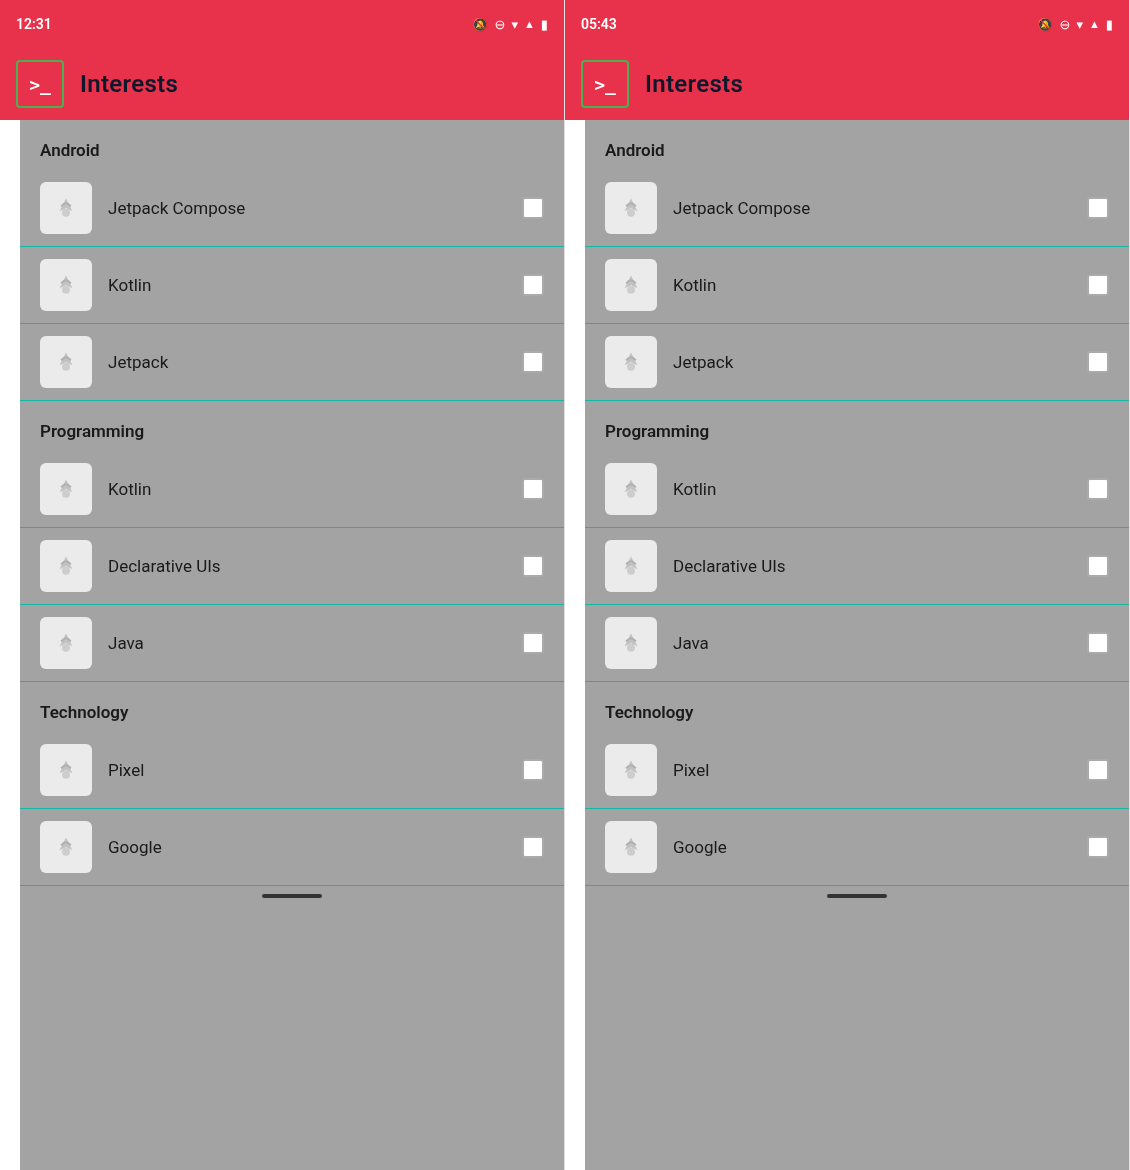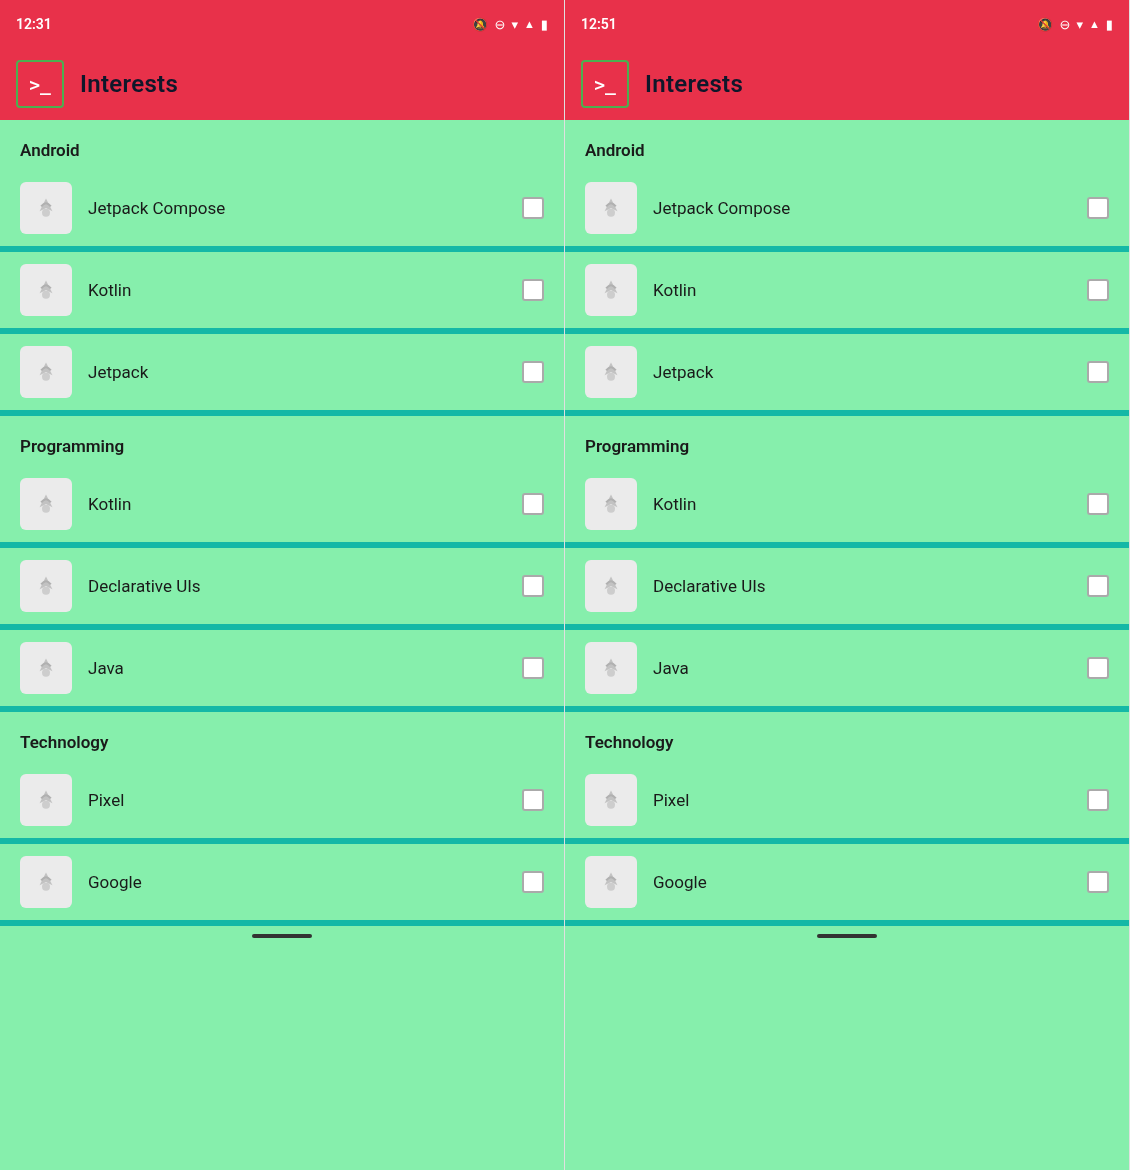--- a/index.html
+++ b/index.html
@@ -74,38 +74,39 @@
       color: #0f172a;
       font-size: 24px;
       font-weight: 600;
       letter-spacing: 0.3px;
     }
 
     
     .content {
       flex: 1;
       overflow-y: auto;
-      background: #86efac;
+      background: #a3a3a3;
       padding-bottom: 40px;
+      margin-left: 20px;
     }
 
     
     .section-header {
       padding: 20px 20px 10px 20px;
       font-size: 17px;
       font-weight: 600;
       color: #1a1a1a;
     }
 
     
     .list-item {
       display: flex;
       align-items: center;
       padding: 12px 20px;
-      border-bottom: 6px solid #14b8a6;
+      border-bottom: 1px solid #14b8a6;
       gap: 16px;
     }
     .item-icon-box {
       width: 52px;
       height: 52px;
       background: #ebebeb;
       border-radius: 6px;
       display: flex;
       align-items: center;
       justify-content: center;
@@ -277,21 +278,21 @@
   </svg>
         </div>
         <span class="item-label">Google</span>
         <div class="item-checkbox"></div>
       </div>
         <div class="scroll-indicator"></div>
       </div>
     </div>
     <div class="phone-panel">
     <div class="status-bar">
-      <span class="status-time">12:51</span>
+      <span class="status-time">05:43</span>
       <div class="status-icons">
 
     <span style="font-size:13px;">🔕</span>
     <span style="font-size:13px;">⊖</span>
     <span style="font-size:13px;">▾</span>
     <span style="font-size:11px;">▲</span>
     <span style="font-size:13px;">▮</span>
 
       </div>
     </div>

